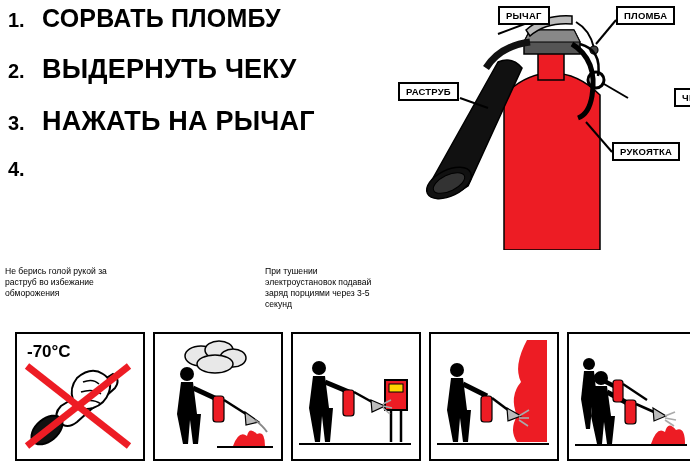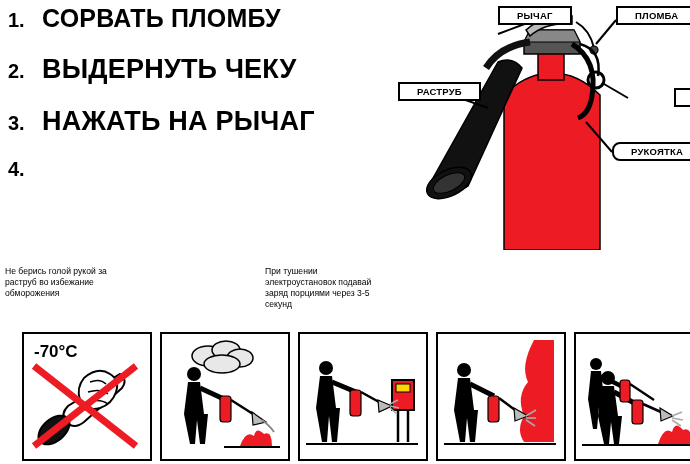--- a/index.html
+++ b/index.html
@@ -32,44 +32,44 @@
 
   
   .ext-area{position:absolute;left:380px;top:0;width:310px;height:250px;}
 
   .callout{
     position:absolute;
     border:2px solid #000;
     background:#fff;
     font-size:9.5px;font-weight:bold;
     color:#000;
-    padding:2px 17px;
+    padding:2px 6px;
     white-space:nowrap;
     letter-spacing:.2px;
   }
   .cl-rychag{left:118px;top:6px;}
   .cl-plomba{left:236px;top:6px;}
   .cl-rastrub{left:18px;top:82px;}
   .cl-cheka{left:248px;top:88px;margin-left:46px;}
-  .cl-rukoyatka{left:232px;top:142px;border-radius:8px;}
+  .cl-rukoyatka{left:232px;top:142px;}
 
   
   .captions{position:absolute;left:0;top:266px;width:690px;height:58px;}
   .caption{
     position:absolute;
     font-size:8.6px;line-height:11px;color:#000;
   }
   .c0{left:5px;  width:125px;}
   .c1{left:142px;width:122px;}
   .c2{left:265px;width:125px;}
   .c3{left:419px;width:128px;}
   .c4{left:557px;width:128px;}
 
   
-  .panels{position:absolute;left:16px;top:332px;width:674px;height:128px;}
+  .panels{position:absolute;left:9px;top:332px;width:674px;height:128px;}
   .panel{
     position:absolute;top:0;width:126px;height:125px;
     border:2px solid #000;background:#fff;overflow:hidden;
   }
   .p0{left:6px;}
   .p1{left:144px;}
   .p2{left:282px;}
   .p3{left:420px;}
   .p4{left:558px;}
 

